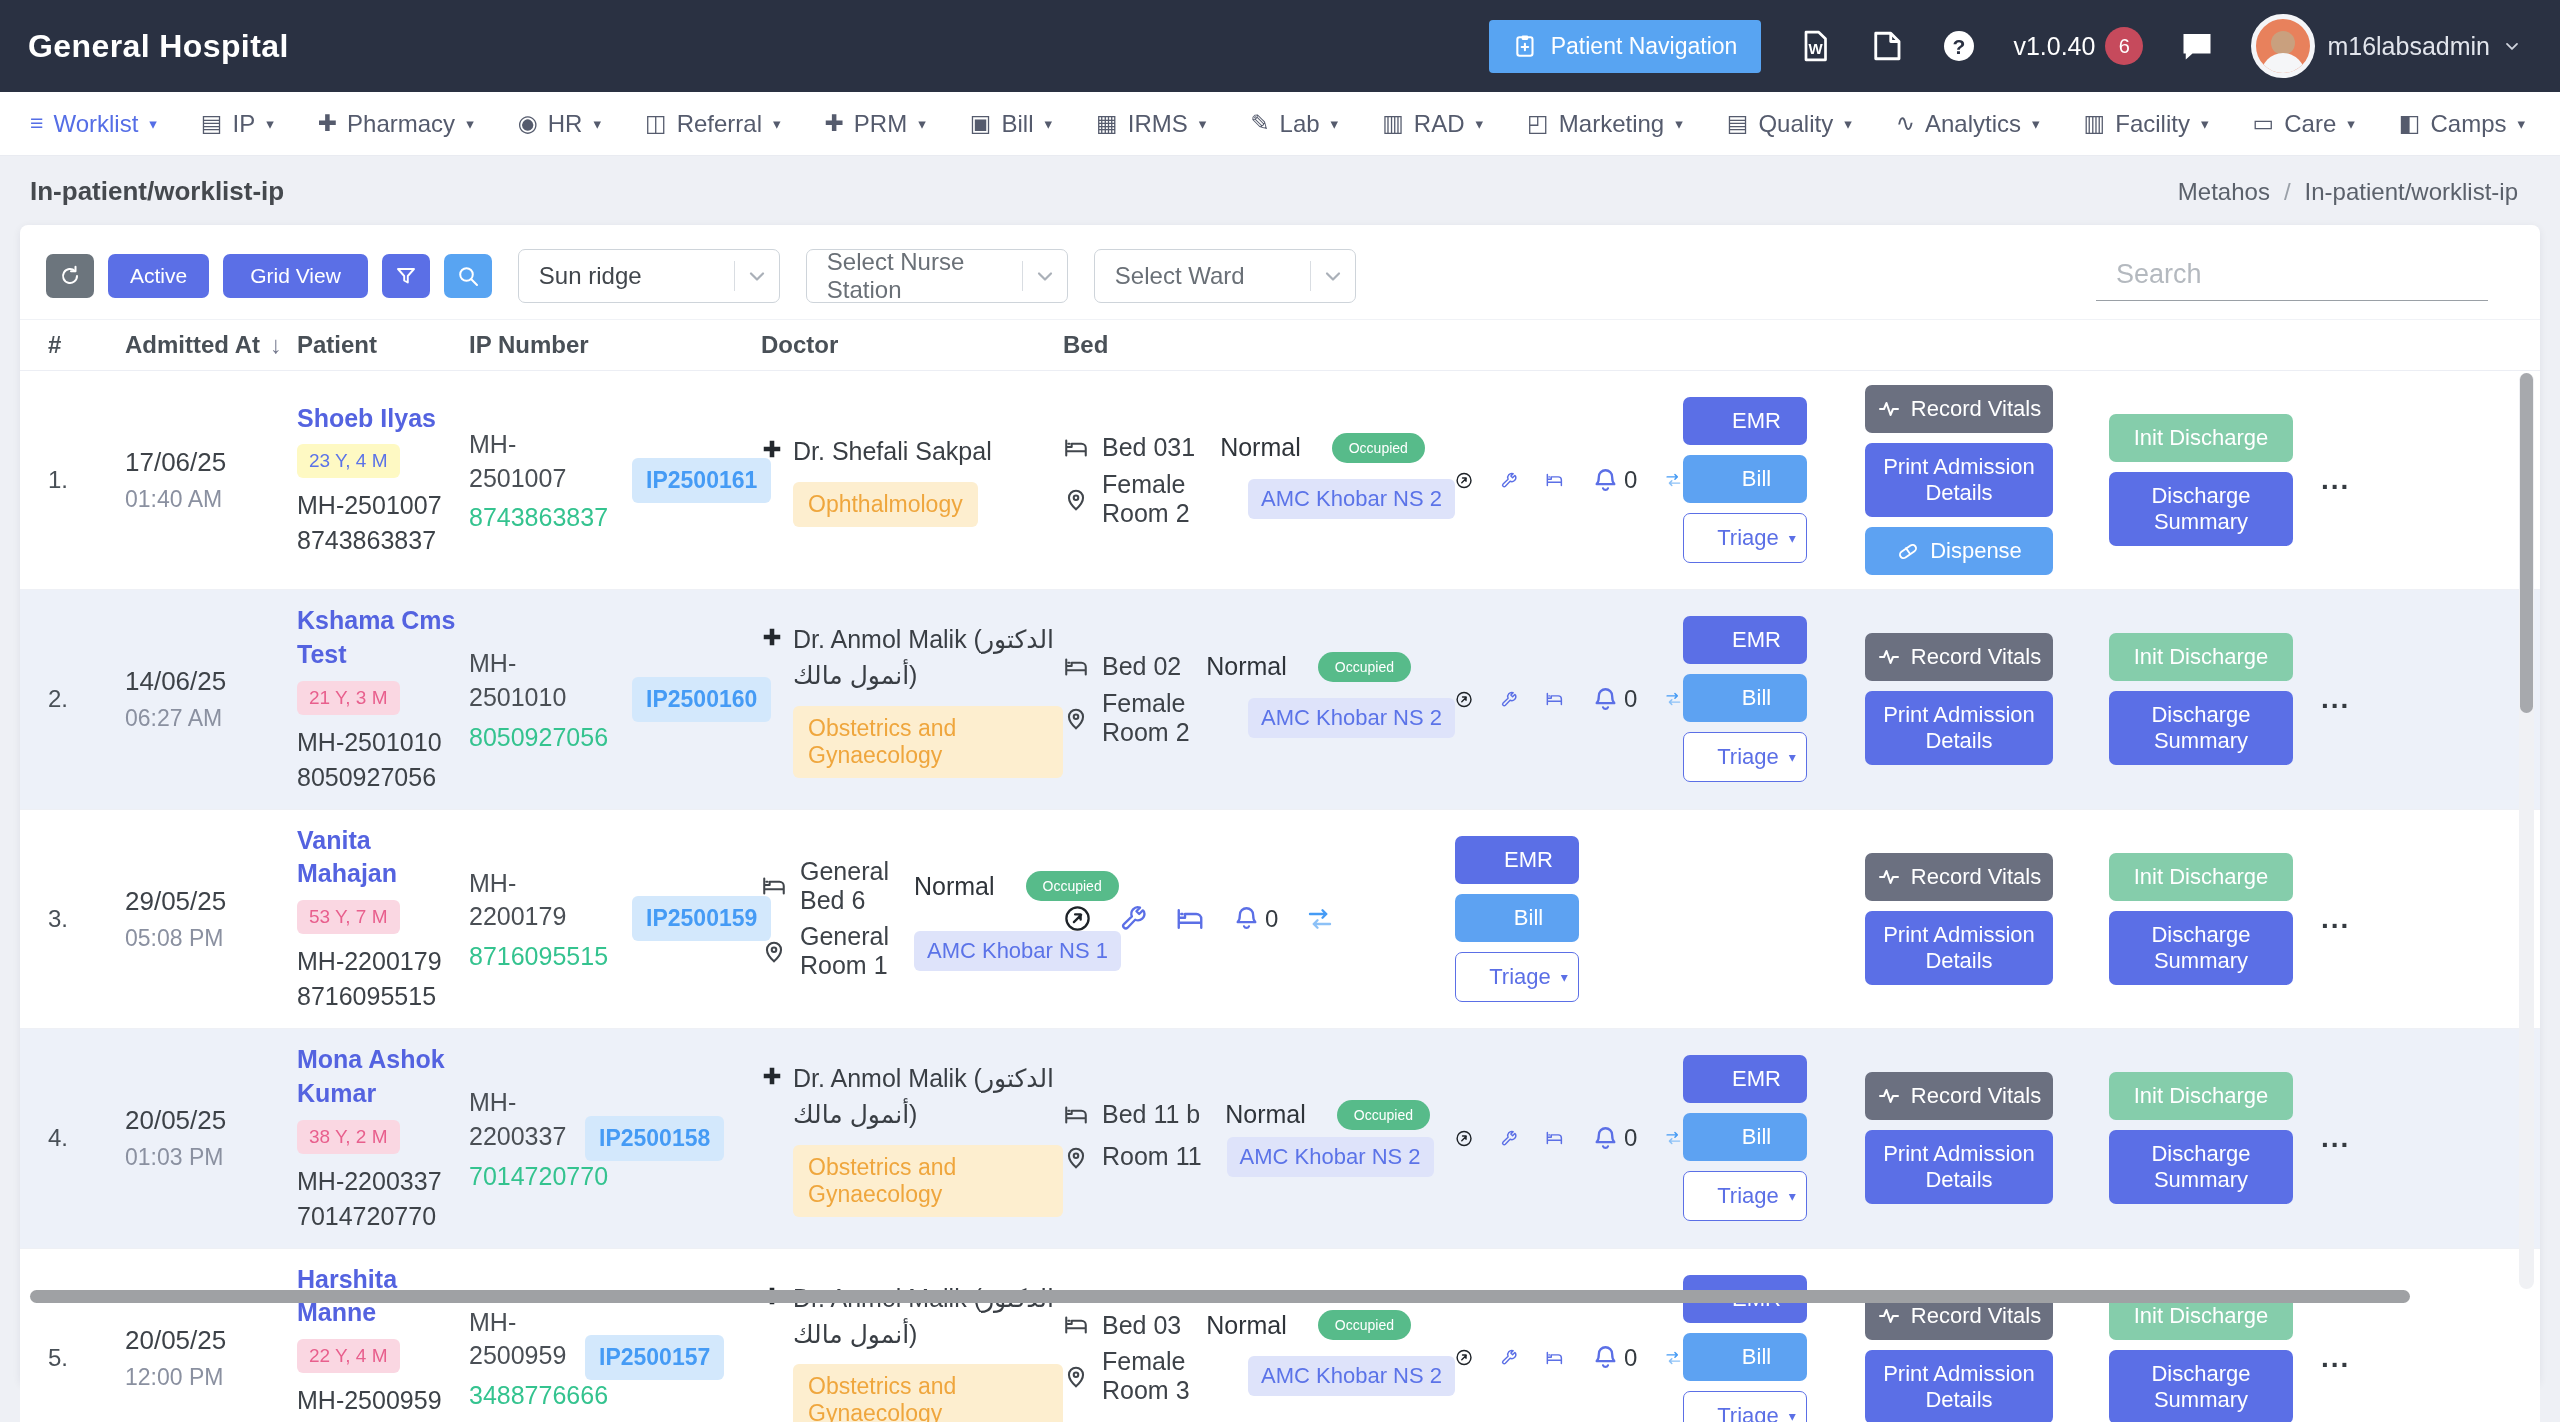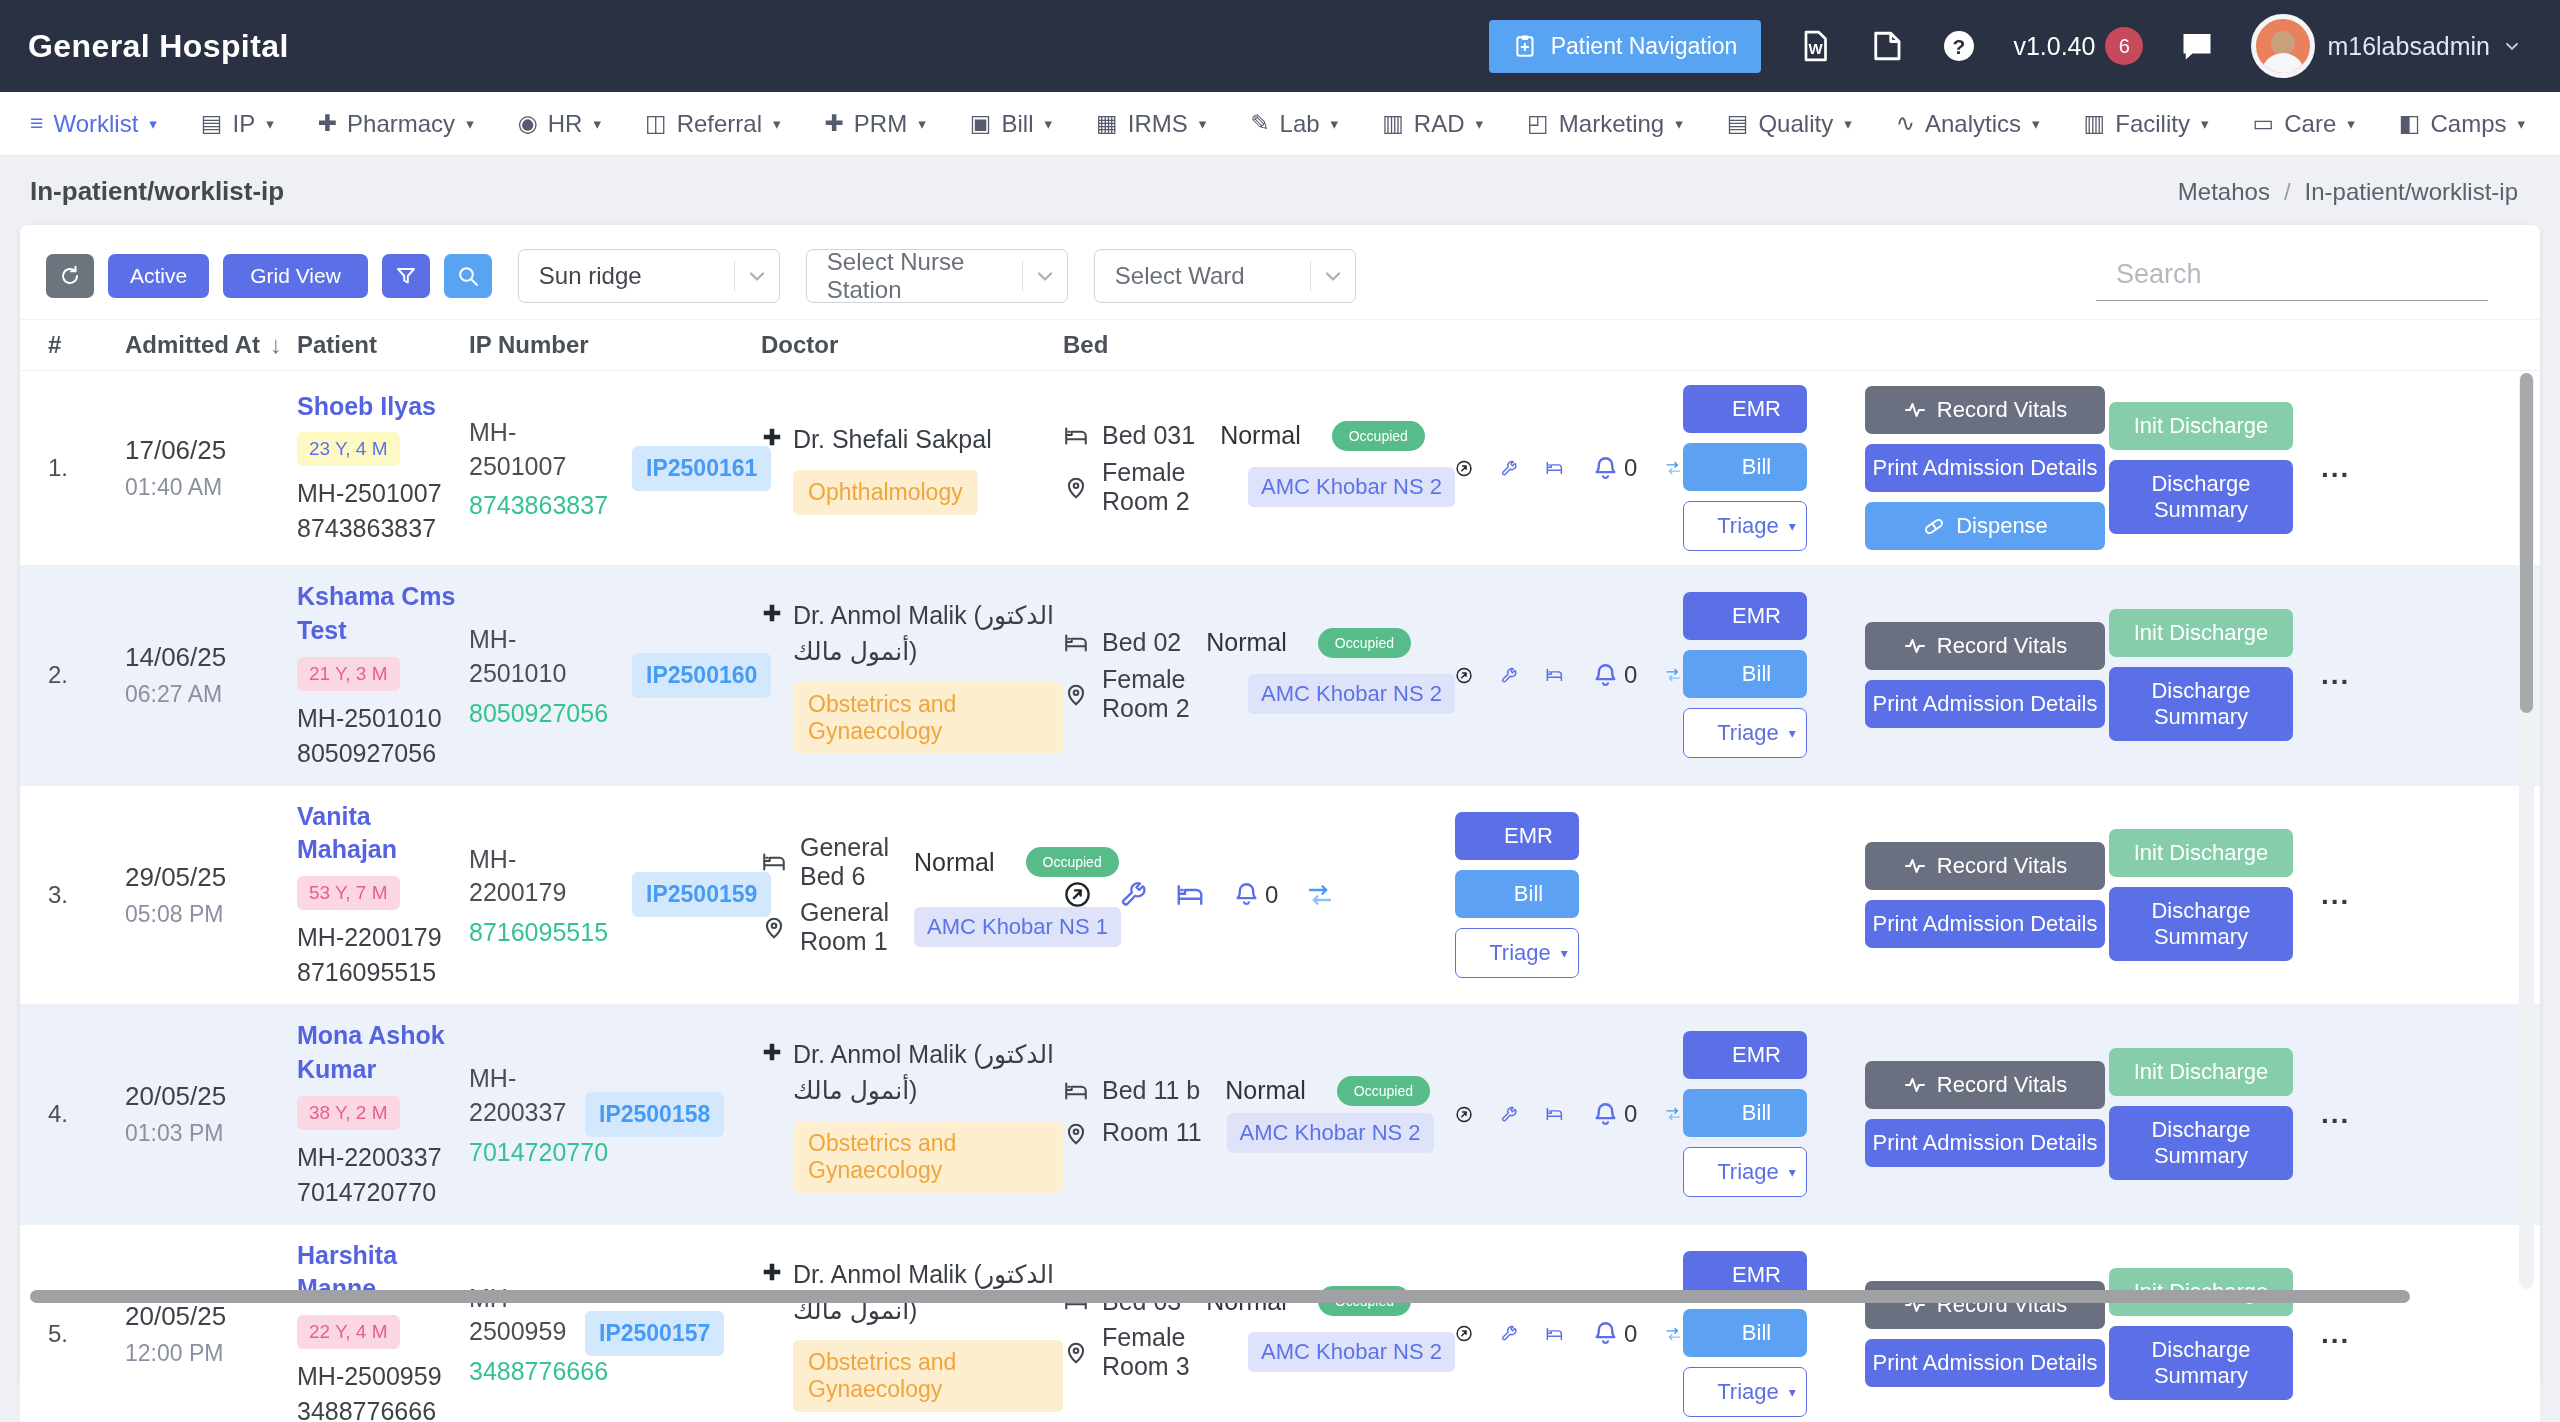--- a/index.html
+++ b/index.html
@@ -91,21 +91,21 @@
   .ns-badge { background:#dee3fa; color:#5b73e8; font-size:22px; padding:7px 13px; border-radius:6px; margin-left:12px; white-space:nowrap; }
 
   .c-icons { display:flex; align-items:center; gap:27px; }
   .row-ic { color:#5b6fe6; cursor:pointer; }
   .row-ic.dark { color:#1e2328; }
   .bell-wrap { display:flex; align-items:center; gap:4px; }
   .bell-count { font-size:24px; color:#343a40; }
 
   .btn-col { display:flex; flex-direction:column; gap:10px; }
   .rbtn { border:none; border-radius:7px; font-size:22px; color:#fff; padding:11px 0; text-align:center; cursor:pointer; display:flex; align-items:center; justify-content:center; gap:10px; font-family:inherit; }
-  .w1 { width:124px;padding-left:23px; } .w2 { width:240px; } .w3 { width:184px; }
+  .w1 { width:124px;padding-left:23px; } .w2 { width:188px; } .w3 { width:184px; }
   .b-emr { background:#5b6fe6; }
   .b-bill { background:#5da2f2; }
   .b-triage { background:#fff; color:#5b6fe6; border:1px solid #5b6fe6; }
   .b-triage .tcaret { font-size:14px; }
   .b-rv { background:#6b7080; }
   .b-pad { background:#5b6fe6; }
   .b-disp { background:#5da2f2; }
   .b-init { background:#85cdab; }
   .b-ds { background:#5b6fe6;text-align:center; }
   .c-dots { font-size:28px; font-weight:700; color:#343a40; letter-spacing:2px; cursor:pointer; }

